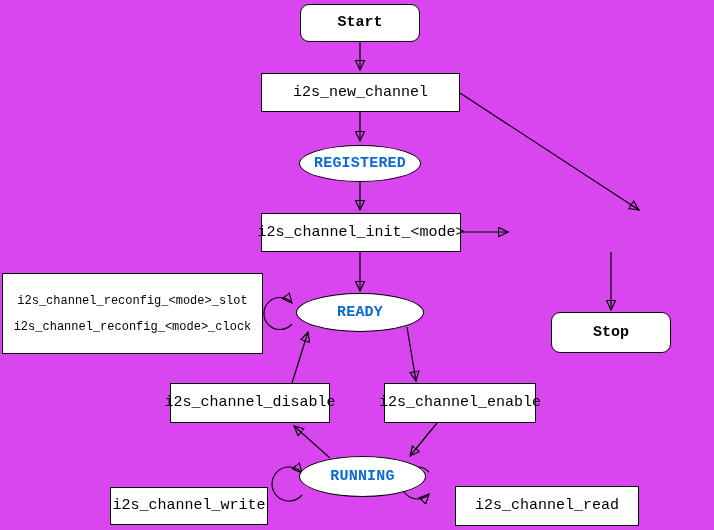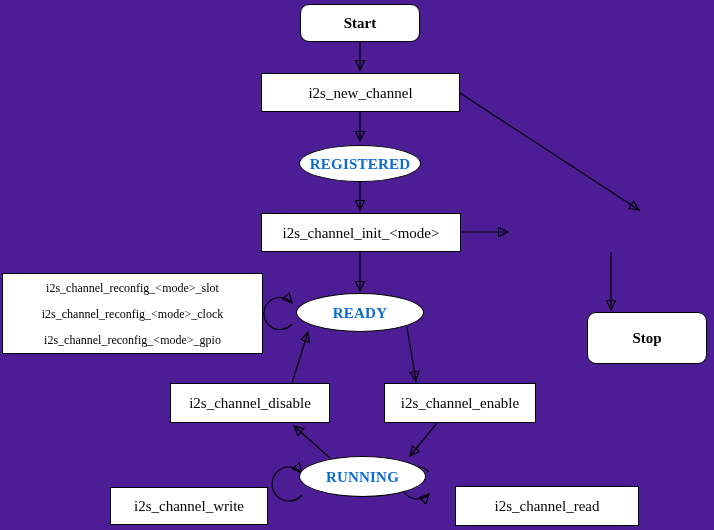--- a/index.html
+++ b/index.html
@@ -1,21 +1,21 @@
 <!DOCTYPE html>
 <html style="--state-color: #0b6bd3;"><head>
 <meta charset="utf-8">
 <style>
   html, body { margin: 0; padding: 0; background: #ffffff; }
   .canvas {
     position: relative;
     width: 714px;
     height: 530px;
-    background: #4c1d95;
-    font-family: Liberation Serif, serif;
+    background: #d946ef;
+    font-family: Liberation Mono, monospace;
     color: #000;
     overflow: hidden;
   }
   .connector-layer {
     position: absolute;
     left: 0; top: 0;
     width: 714px; height: 530px;
   }
   .node {
     position: absolute;
@@ -78,28 +78,27 @@
 
   <div class="node rounded" style="left:300px; top:4px; width:120px; height:38px;">Start</div>
 
   <div class="node" style="left:261px; top:73px; width:199px; height:39px;text-align:center;">i2s_new_channel</div>
 
   <div class="node ellipse" style="left:299px; top:145px; width:122px; height:37px;">REGISTERED</div>
 
   <div class="node" style="left:261px; top:213px; width:200px; height:39px;">i2s_channel_init_&lt;mode&gt;</div>
 
 
-  <div class="node rounded" style="left:551px; top:312px; width:120px; height:52px;margin-left:36px;">Stop</div>
+  <div class="node rounded" style="left:551px; top:312px; width:120px; height:41px;">Stop</div>
 
   <div class="node ellipse" style="left:296px; top:293px; width:128px; height:39px;">READY</div>
 
   <div class="node reconfig" style="left:2px; top:273px; width:261px; height:81px;">
     <span>i2s_channel_reconfig_&lt;mode&gt;_slot</span>
     <span>i2s_channel_reconfig_&lt;mode&gt;_clock</span>
-    <span>i2s_channel_reconfig_&lt;mode&gt;_gpio</span>
   </div>
 
   <div class="node" style="left:170px; top:383px; width:160px; height:40px;">i2s_channel_disable</div>
 
   <div class="node" style="left:384px; top:383px; width:152px; height:40px;">i2s_channel_enable</div>
 
   <div class="node ellipse" style="left:299px; top:456px; width:127px; height:41px;">RUNNING</div>
 
   <div class="node" style="left:110px; top:487px; width:158px; height:38px;">i2s_channel_write</div>
 

